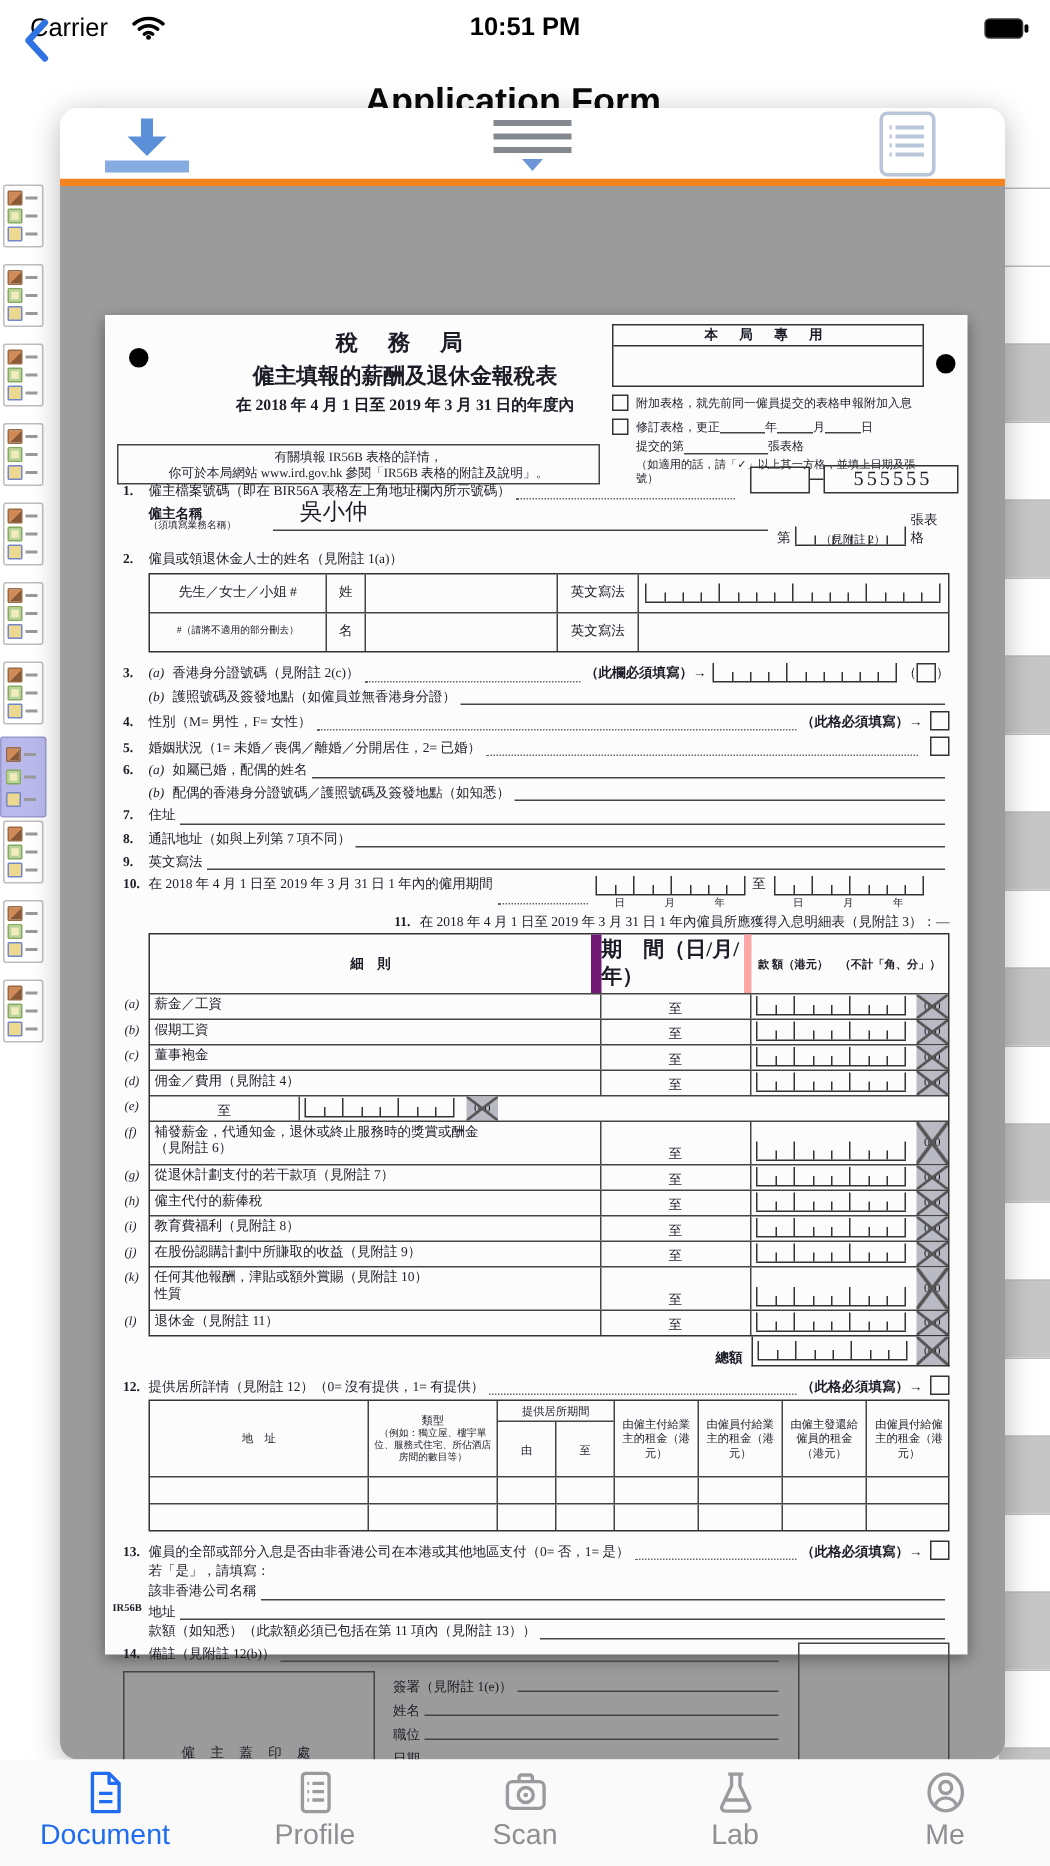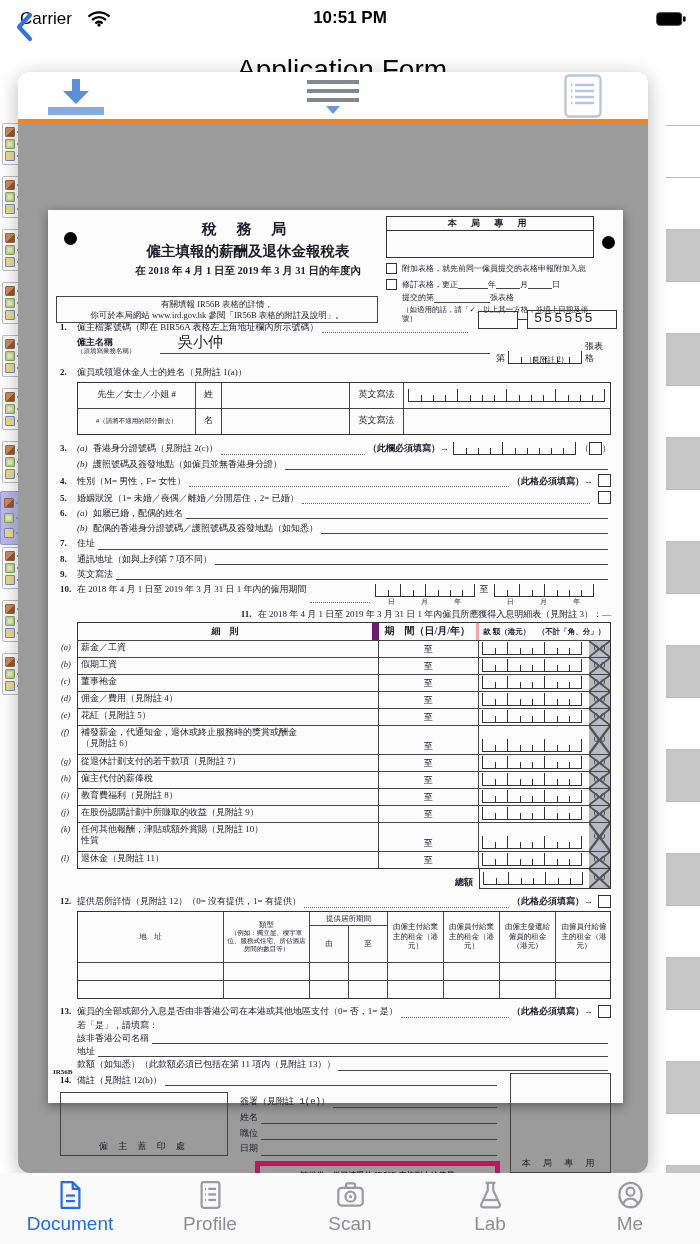--- a/index.html
+++ b/index.html
@@ -10,39 +10,39 @@
   .statusbar{position:absolute;top:0;left:0;width:700px;height:44px;background:#fff;z-index:3;}
   .sb-carrier{position:absolute;left:20px;top:9px;font-size:17px;color:#000;}
   .sb-wifi{position:absolute;left:88px;top:10px;}
   .sb-time{position:absolute;left:0;right:0;top:8px;text-align:center;font-size:17px;font-weight:600;color:#000;}
   .sb-batt{position:absolute;right:14px;top:12px;width:30px;height:13px;}
 
   
   .navbar{position:absolute;top:44px;left:0;width:700px;height:78px;background:#fff;z-index:1;}
   .nav-chevron{position:absolute;left:16px;top:12px;z-index:12;}
   .nav-back{position:absolute;left:40px;top:12px;font-size:22px;color:#4a80d8;}
-  .nav-title{position:absolute;left:0;right:16px;top:10px;text-align:center;font-size:28px;font-weight:400;color:#0a0a0a;}
+  .nav-title{position:absolute;left:0;right:16px;top:10px;text-align:center;font-size:24px;font-weight:700;color:#0a0a0a;}
 
   
   .bg-sidebar{position:absolute;left:0;top:0;width:34px;height:1244px;z-index:2;}
   .thumb{position:absolute;left:2px;width:27px;height:42px;background:#fff;border:1px solid #bdbdbd;border-radius:2px;
          box-sizing:border-box;padding:3px 2px;display:flex;flex-direction:column;justify-content:space-between;}
   .thumb.sel{left:0;width:31px;height:54px;background:#b9b9ec;border-color:#9a9ad0;padding:6px 3px;}
   .trowi{display:flex;align-items:center;gap:2px;}
   .sq{width:8px;height:8px;border-radius:1px;display:inline-block;}
   .sq1{background:linear-gradient(135deg,#cf8a58 55%,#8a5a38 55%);border:1px solid #9a6a45;}
   .sq2{background:#f2ecbc;border:1px solid #85aa60;box-shadow:inset 0 0 0 1.5px #b9d39a;}
   .sq3{background:#ecd88e;border:1px solid #7388c6;}
   .dash{width:8px;height:2px;background:#9a9a9a;display:inline-block;}
   .bg-rows{position:absolute;left:666px;top:0;width:34px;height:1244px;z-index:2;}
   .strip{position:absolute;left:0;width:34px;height:52px;background:#fff;border-top:1px solid #bdbdbd;box-sizing:border-box;}
   .strip.gray{background:#c6c6c6;}
 
   
-  .sheet{position:absolute;left:18px;top:72px;width:630px;height:1101px;background:#fff;border-radius:12px;
+  .sheet{position:absolute;left:40px;top:72px;width:630px;height:1101px;background:#fff;border-radius:12px;
          box-shadow:0 4px 20px rgba(0,0,0,.28);z-index:10;overflow:hidden;}
   .toolbar{position:relative;height:47px;background:#fff;}
   .tb-btn{position:absolute;top:4px;width:58px;height:40px;display:flex;align-items:center;justify-content:center;}
   .tb-download{left:29px;}
   .tb-collapse{left:286px;}
   .tb-outline{left:536px;}
   .dl-icon{position:relative;width:56px;height:38px;}
   .dl-icon .stem{position:absolute;left:24px;top:2px;width:8px;height:14px;background:#5b90d8;}
   .dl-icon .head{position:absolute;left:15px;top:14px;width:0;height:0;border-left:13px solid transparent;border-right:13px solid transparent;border-top:13px solid #5b90d8;}
   .dl-icon .bar{position:absolute;left:0;top:30px;width:56px;height:8px;background:#85abe0;}
@@ -65,22 +65,22 @@
   .f-right{position:absolute;top:6px;left:338px;width:208px;font-size:8px;}
   .ou-box{border:1.2px solid #333;height:40px;}
   .ou-title{border-bottom:1px solid #333;text-align:center;font-weight:700;letter-spacing:6px;font-size:9px;padding:1px 0;}
   .cb-line{display:flex;align-items:center;margin-top:5px;}
   .cb{width:11px;height:11px;border:1.1px solid #333;margin-right:5px;flex:none;box-sizing:border-box;}
   .blank{display:inline-block;border-bottom:1px solid #444;height:8px;vertical-align:baseline;}
   .cb-note{margin-top:2px;font-size:7.5px;}
   .fileno{position:absolute;top:100px;left:430px;display:flex;align-items:center;}
   .fn-small{width:40px;height:18px;border:1.2px solid #333;box-sizing:border-box;}
   .fn-dash{width:9px;height:1.4px;background:#333;}
-  .fn-big{width:90px;height:19px;border:1.2px solid #333;box-sizing:border-box;font-family:Liberation Mono, monospace;
-          font-size:13.5px;letter-spacing:2px;padding-left:6px;display:flex;align-items:center;}
+  .fn-big{width:90px;height:19px;border:1.2px solid #333;box-sizing:border-box;font-family:Liberation Serif, serif;
+          font-size:13.5px;letter-spacing:2px;padding-left:19px;display:flex;align-items:center;}
 
   .f-body{position:absolute;top:104px;left:12px;width:551px;}
   .qrow{display:flex;align-items:flex-end;margin-top:4px;}
   .qno{width:17px;font-weight:700;flex:none;}
   .qkey{width:16px;font-style:italic;flex:none;}
   .qtext{white-space:nowrap;}
   .leader{flex:1;border-bottom:1px dotted #666;height:8px;margin:0 3px;min-width:8px;}
   .sline{flex:1;border-bottom:1px solid #444;height:8px;margin:0 3px;min-width:8px;}
   .must{font-weight:700;white-space:nowrap;}
   .bx{width:13px;height:13px;border:1.2px solid #333;margin-left:5px;flex:none;box-sizing:border-box;}
@@ -111,21 +111,21 @@
   .nt-comb{flex:1;justify-content:flex-start;padding-left:4px;}
   .nt-sub{font-size:6.5px;}
 
   .dmy{display:inline-flex;flex-direction:column;align-items:center;margin:0 2px;}
   .dmy-labels{display:flex;width:100%;justify-content:space-around;font-size:7px;margin-top:1px;}
 
   .itable{margin-left:17px;width:534px;border:1.5px solid #333;box-sizing:border-box;margin-top:2px;}
   .ihead{display:flex;font-weight:700;}
   .ihead span{display:flex;align-items:center;justify-content:center;padding:2px 0;}
   .ih-item{width:302px;border-right:7px solid #701a75;box-sizing:border-box;}
-  .ih-period{width:100px;border-right:3px solid #fca5a5;box-sizing:border-box;font-size:10px;}
+  .ih-period{width:100px;border-right:5px solid #fca5a5;box-sizing:border-box;font-size:14px;}
   .ih-amt{width:132px;font-size:7.5px;box-sizing:border-box;}
   .irow{display:flex;position:relative;border-top:1px solid #444;}
   .rkey{position:absolute;left:-17px;top:1px;font-style:italic;font-size:8.5px;}
   .rlabel{width:302px;border-right:1px solid #444;box-sizing:border-box;padding:1px 3px;}
   .rlabel .l2{display:block;}
   .rperiod{width:100px;border-right:1px solid #444;box-sizing:border-box;display:flex;align-items:flex-end;justify-content:center;padding-bottom:1px;}
   .ramount{width:132px;display:flex;align-items:flex-end;justify-content:flex-start;box-sizing:border-box;position:relative;padding:2px 0 2px 3px;}
   .cents{position:absolute;right:0;top:0;bottom:0;width:21px;background:#b9bac4;display:flex;align-items:center;justify-content:center;gap:3px;font-size:8px;}
   .cents:before{content:"";position:absolute;inset:0;
     background:linear-gradient(to top right,transparent 45%,#555 48%,#555 52%,transparent 55%),
@@ -150,21 +150,21 @@
   .rtp-bot span:first-child{border-right:1px solid #444;}
   .rt-row{display:flex;border-top:1px solid #444;height:17px;}
   .rt-row div{border-right:1px solid #444;box-sizing:border-box;}
   .rt-row div:last-child{border-right:none;}
 
   .footer-flex{display:flex;margin-top:4px;gap:10px;}
   .ff-left{flex:1;}
   .ff-row2{display:flex;gap:12px;margin-top:6px;}
   .chopbox{width:168px;height:64px;border:1.2px solid #444;box-sizing:border-box;display:flex;align-items:flex-end;justify-content:center;padding-bottom:3px;letter-spacing:4px;font-size:9px;}
   .signstack{flex:1;display:flex;flex-direction:column;justify-content:space-between;padding-top:2px;}
-  .sig-row{display:flex;align-items:flex-end;margin-top:3px;font-family:Liberation Mono, monospace;}
+  .sig-row{display:flex;margin-top:3px;}
   .oubox2{width:148px;height:100px;border:1.2px solid #444;box-sizing:border-box;display:flex;align-items:flex-end;justify-content:center;padding-bottom:2px;letter-spacing:5px;font-size:9px;margin-top:-2px;}
   .copy-note{margin:5px 0 0 195px;width:235px;border:5px solid #be185d;text-align:center;font-weight:700;font-size:8px;padding:5px 0;}
   .formcode{position:absolute;left:5px;bottom:26px;font-size:7px;font-weight:700;}
 
   
   .tabbar{position:absolute;left:0;top:1173px;width:700px;height:71px;background:#fafafa;z-index:11;display:flex;}
   .tab{flex:1;display:flex;flex-direction:column;align-items:center;justify-content:flex-start;padding-top:7px;}
   .tab-label{font-size:19px;color:#8e8e93;margin-top:3px;}
   .tab.active .tab-label{color:#1F6BF2;}
 </style>
@@ -803,21 +803,20 @@
                   </span>
                 </span>
                 <span class="cents">
                   <span>0</span>
                   <span>0</span>
                 </span>
               </span>
             </div>
           <div class="irow" style="height:16px;">
               <span class="rkey">(e)</span>
-              <span class="rlabel">花紅（見附註 5）</span>
               <span class="rperiod">
                 <span>至</span>
               </span>
               <span class="ramount">
                 <span class="comb">
                   <span class="comb-g">
                     <span class="comb-c"></span>
                     <span class="comb-c"></span>
                   </span>
                   <span class="comb-g">

